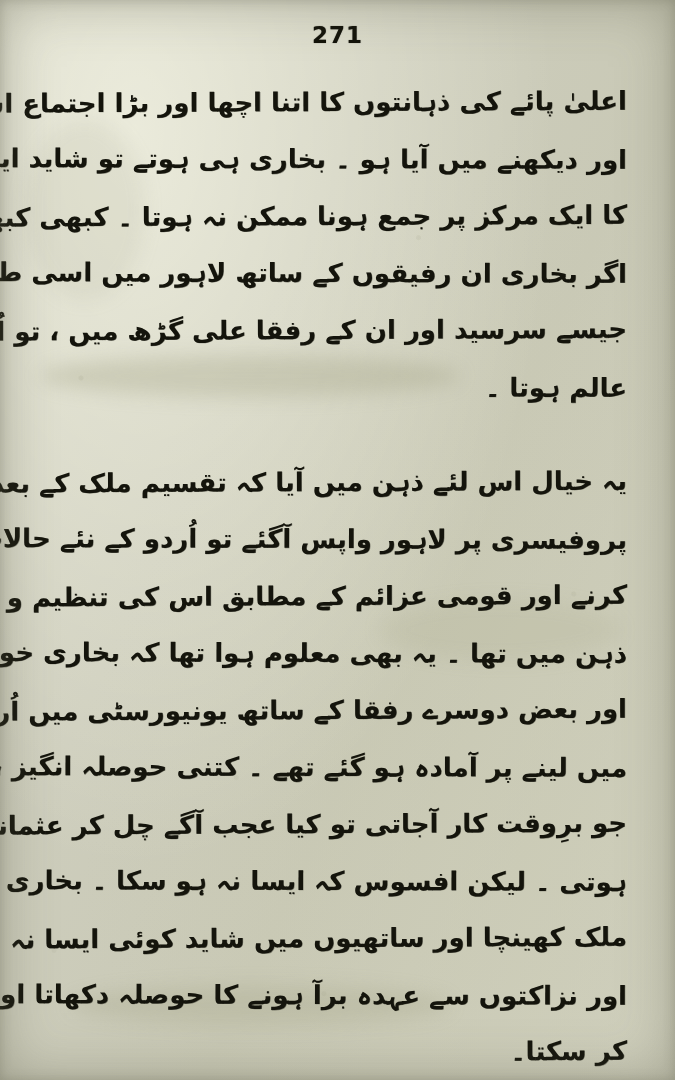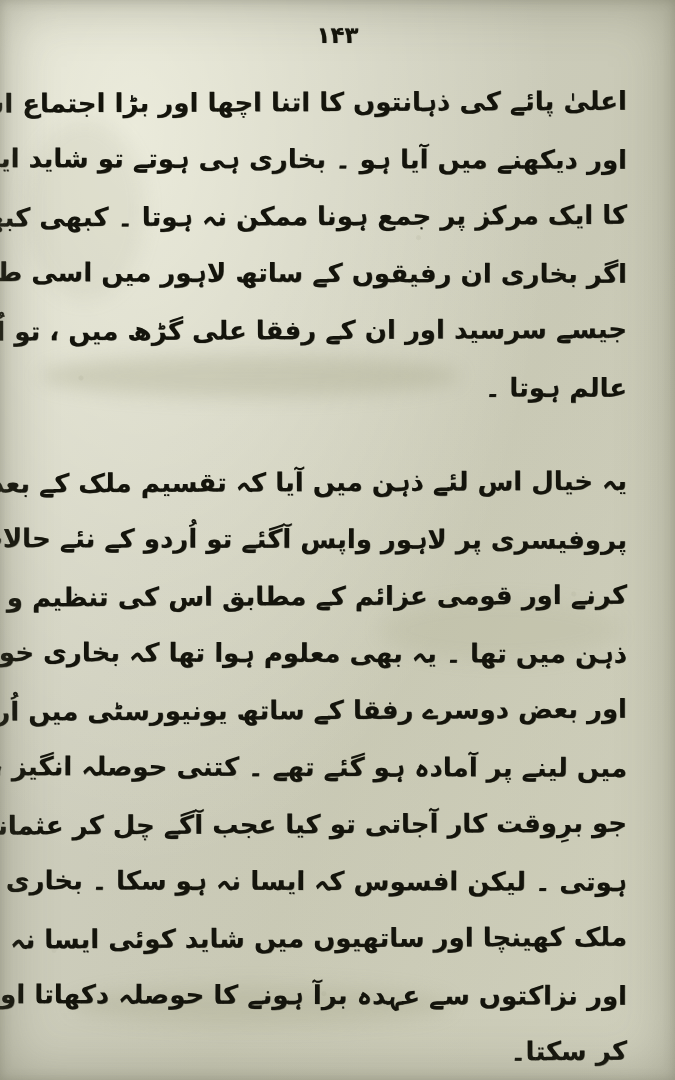--- a/index.html
+++ b/index.html
@@ -104,21 +104,21 @@
 <body>
 
 <div class="page">
 
   <div class="grain"></div>
   <div class="smudge s1"></div>
   <div class="smudge s2"></div>
   <div class="smudge s3"></div>
   <div class="smudge s4"></div>
 
-  <div class="page-number">۱۴۳</div>
+  <div class="page-number">271</div>
 
   <div class="body-text">
 
     <p class="para first">
       <span class="line">اعلیٰ پائے کی ذہانتوں کا اتنا اچھا اور بڑا اجتماع اس زمانے میں شاید ہی کہیں</span>
       <span class="line">اور دیکھنے میں آیا ہو ۔ بخاری ہی ہوتے تو شاید ایسی مختلف النوع ، بے مثل ذہانتوں</span>
       <span class="line">کا ایک مرکز پر جمع ہونا ممکن نہ ہوتا ۔ کبھی کبھی یہ بات بھی ذہن میں آئی ہے ۔ کہ</span>
       <span class="line">اگر بخاری ان رفیقوں کے ساتھ لاہور میں اسی طرح پاؤں ٹِکا کر بیٹھ گئے ہوتے</span>
       <span class="line">جیسے سرسید اور ان کے رفقا علی گڑھ میں ، تو اُردو کی نئی فتوحات کا کیا</span>
       <span class="line short">عالم ہوتا ۔</span>

